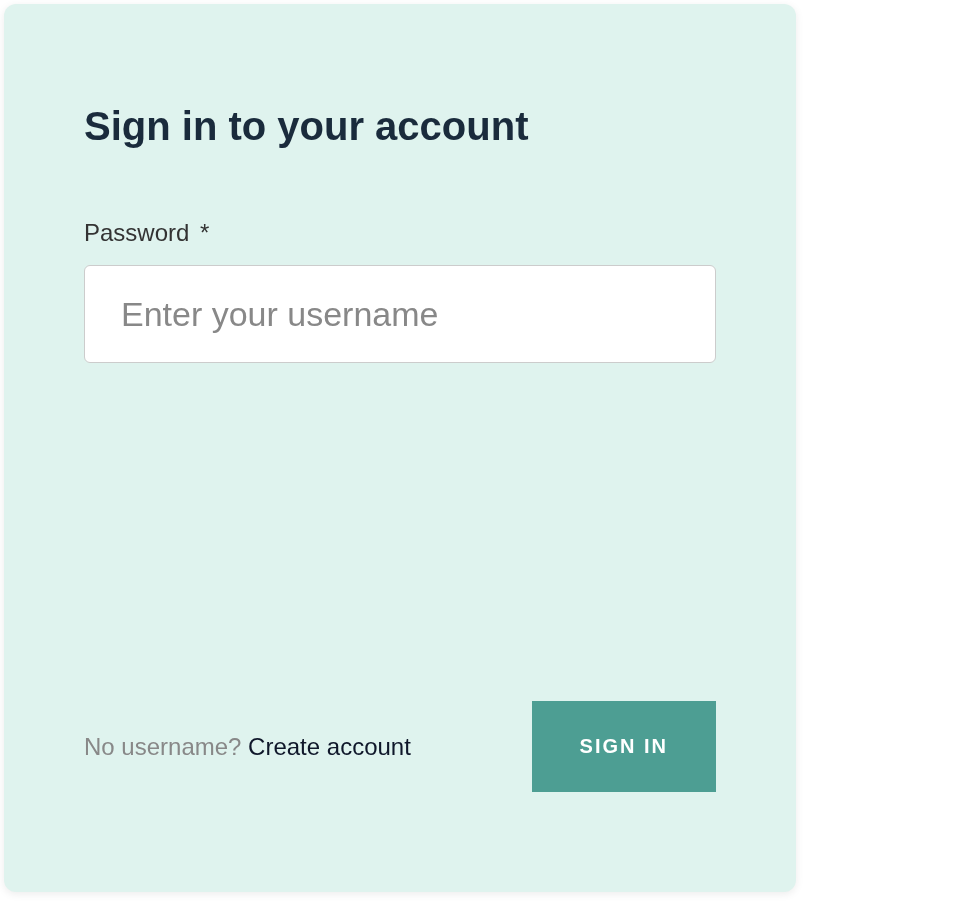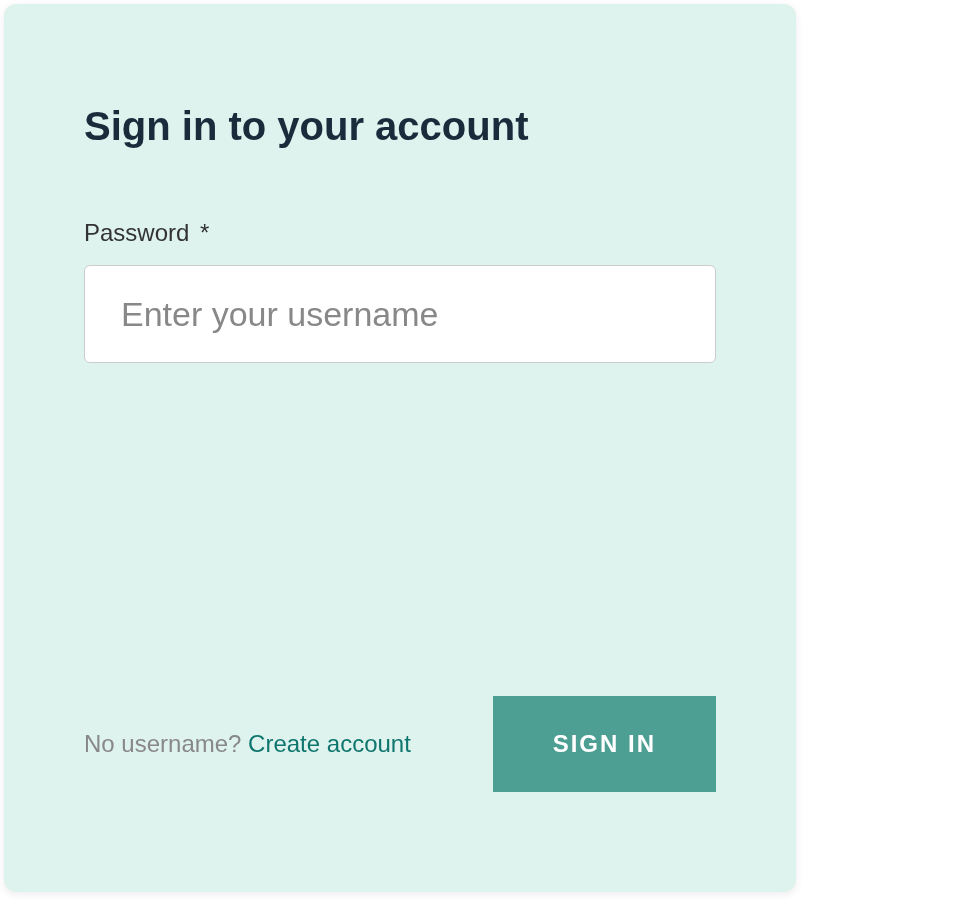--- a/index.html
+++ b/index.html
@@ -93,33 +93,33 @@
     
     .signup-block {
       font-size: 24px;
     }
     
     .signup-text {
       color: #888888;
     }
     
     .signup-link {
-      color: #0f766e;
+      color: #0f172a;
       text-decoration: none;
       cursor: pointer;
     }
     
     .signin-button {
       background: #4d9e93;
       color: #ffffff;
       border: none;
-      font-size: 24px;
+      font-size: 20px;
       font-weight: 700;
       letter-spacing: 2px;
-      padding: 34px 60px;
+      padding: 34px 48px;
       cursor: pointer;
       font-family: inherit;
       text-transform: uppercase;
     }
   </style>
 </head>
 <body>
 
 <div class="login-card">
 

